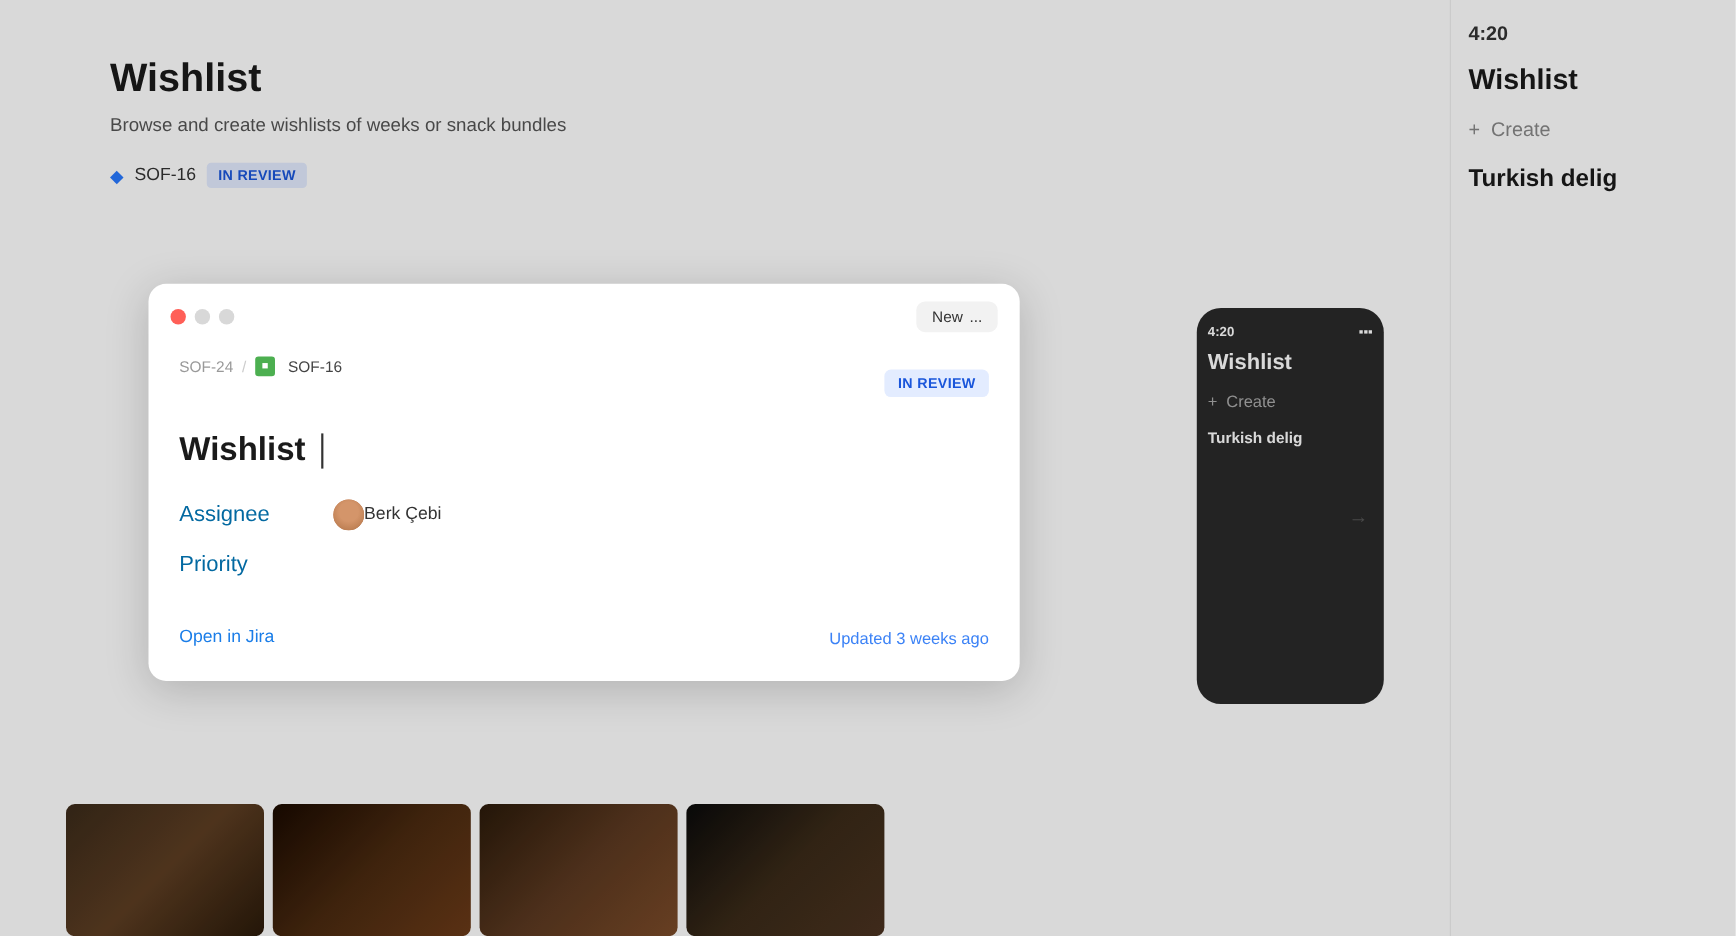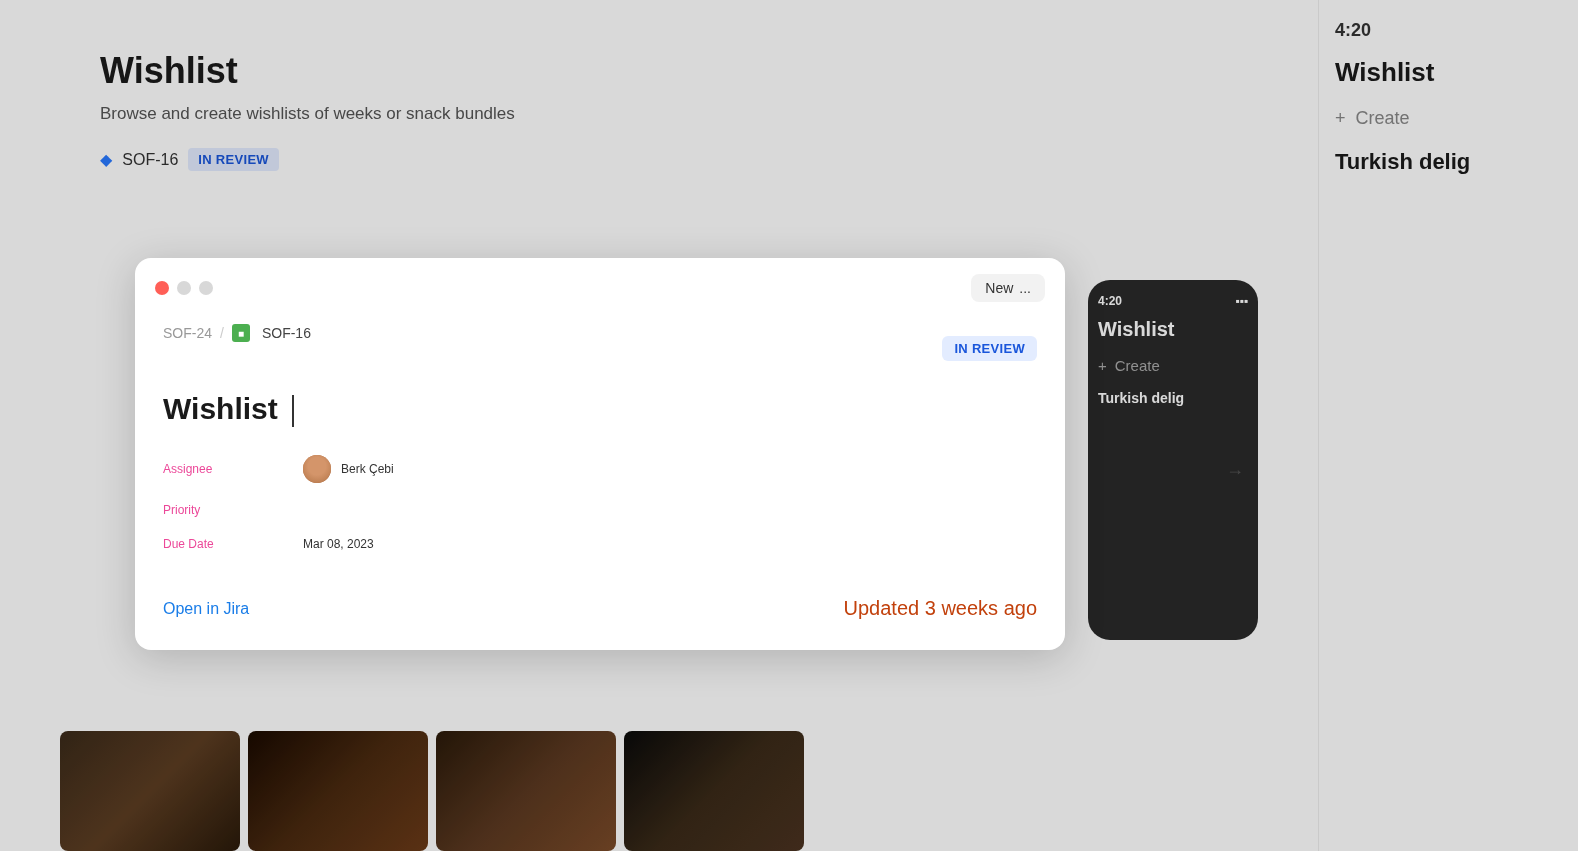--- a/index.html
+++ b/index.html
@@ -169,21 +169,21 @@
       width: 100%; height: 100%;
       background: rgba(0,0,0,0.15);
       z-index: 10;
     }
 
     
     .modal-card {
       position: absolute;
       top: 258px;
       left: 135px;
-      width: 930px;
+      width: 792px;
       background: #fff;
       border-radius: 16px;
       box-shadow: 0 8px 40px rgba(0,0,0,0.18);
       z-index: 20;
       padding: 0;
       overflow: hidden;
     }
 
     .modal-titlebar {
       display: flex;
@@ -299,31 +299,31 @@
     }
 
     .modal-field {
       display: grid;
       grid-template-columns: 140px 1fr;
       align-items: center;
       margin-bottom: 20px;
     }
 
     .modal-field-label {
-      font-size: 12px;
-      color: #ec4899;
+      font-size: 20px;
+      color: #0369a1;
       font-weight: 400;
     }
 
     .modal-field-value {
-      font-size: 12px;
+      font-size: 16px;
       color: #333;
       display: flex;
       align-items: center;
-      gap: 10px;
+      gap: 0;
     }
 
     .avatar {
       width: 28px;
       height: 28px;
       border-radius: 50%;
       background: linear-gradient(135deg, #c97b4b, #a05e35);
       overflow: hidden;
       flex-shrink: 0;
     }
@@ -360,22 +360,22 @@
       border-top: none;
     }
 
     .open-jira-link {
       color: #1a7de8;
       font-size: 16px;
       cursor: pointer;
     }
 
     .updated-text {
-      font-size: 20px;
-      color: #c2410c;
+      font-size: 15px;
+      color: #3b82f6;
     }
 
     
     .bg-images {
       position: absolute;
       bottom: 0;
       left: 60px;
       display: flex;
       gap: 8px;
       width: 900px;
@@ -479,25 +479,19 @@
           <div class="avatar-face"></div>
         </div>
         <span>Berk Çebi</span>
       </div>
     </div>
 
     <div class="modal-field">
       <span class="modal-field-label">Priority</span>
     </div>
 
-    <div class="modal-field">
-      <span class="modal-field-label">Due Date</span>
-      <div class="modal-field-value">
-        <span>Mar 08, 2023</span>
-      </div>
-    </div>
 
     <div class="modal-footer">
       <a class="open-jira-link">Open in Jira</a>
       <span class="updated-text">Updated 3 weeks ago</span>
     </div>
   </div>
 </div>
 
 </body></html>

